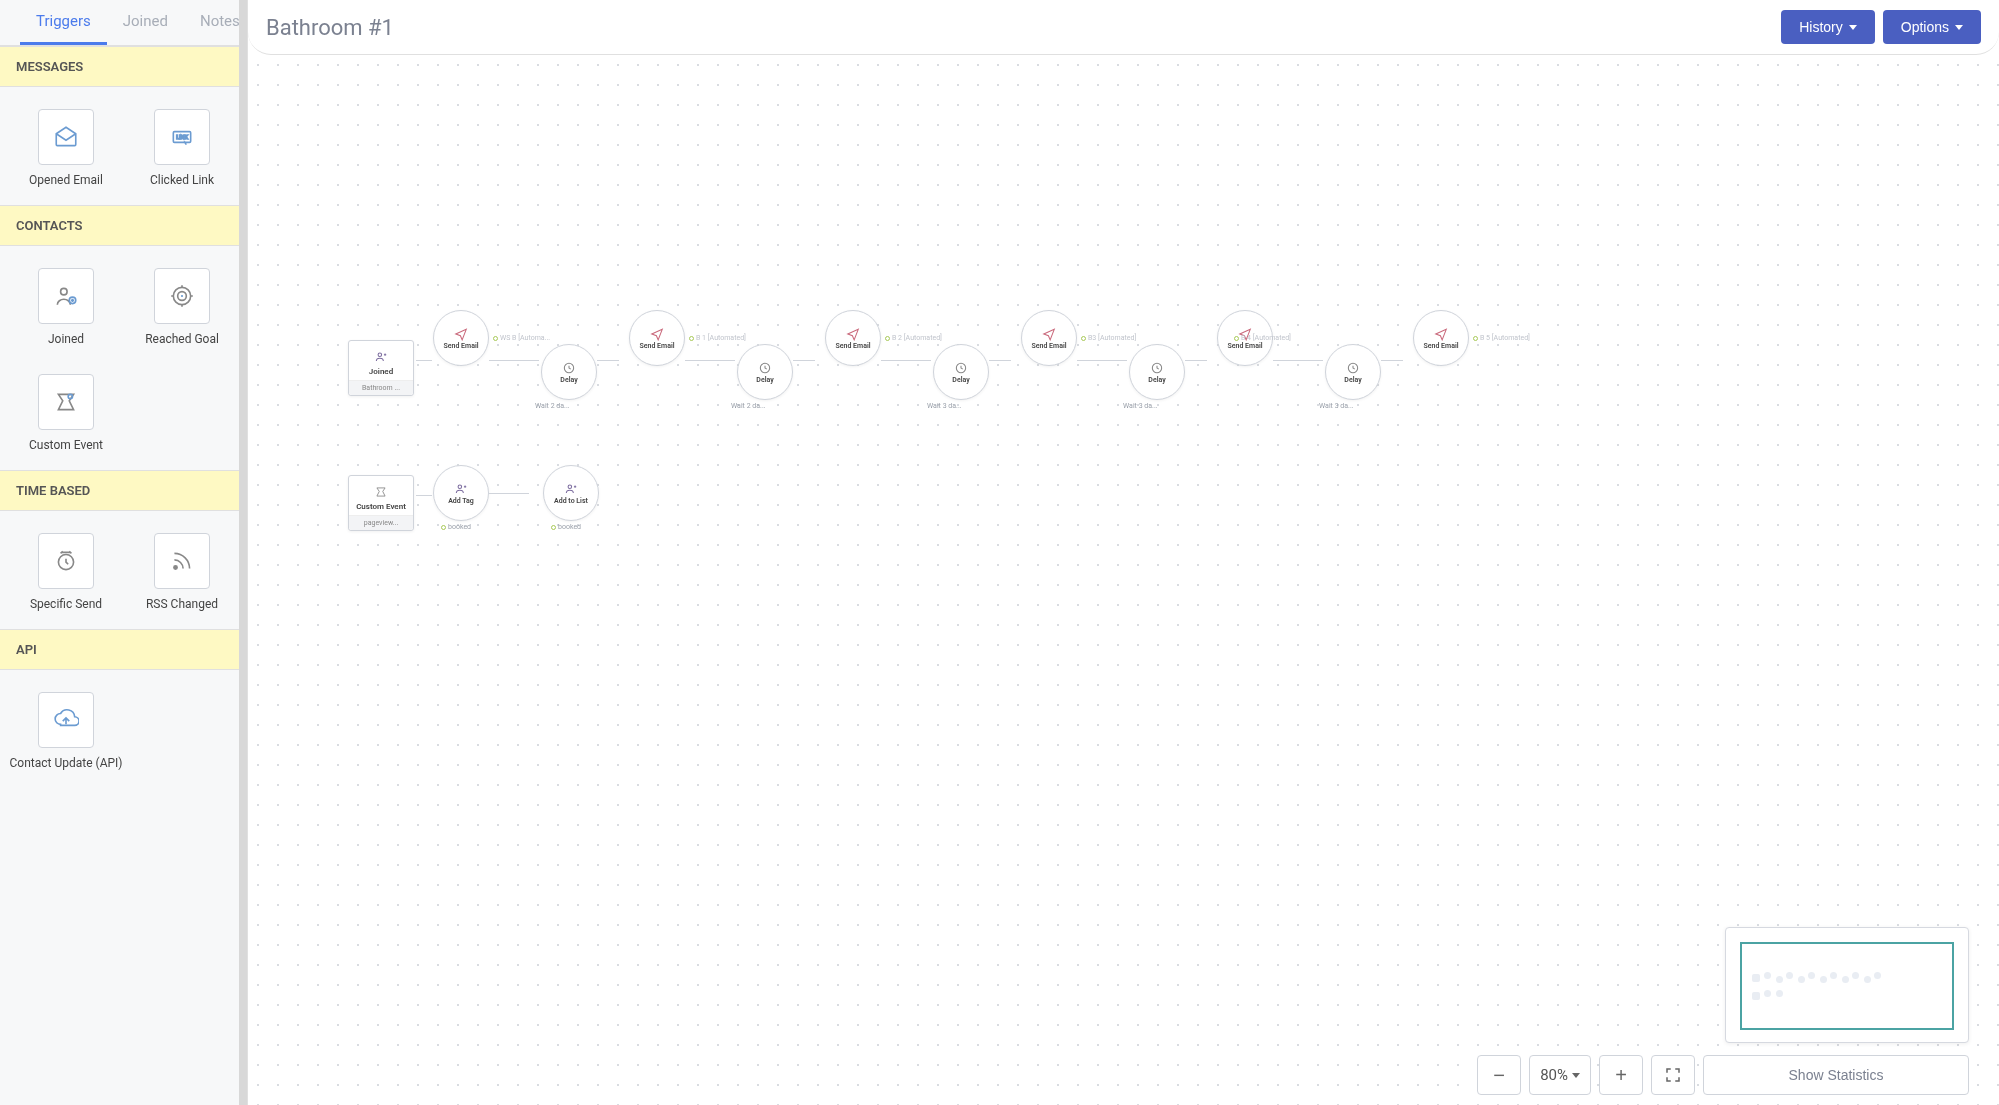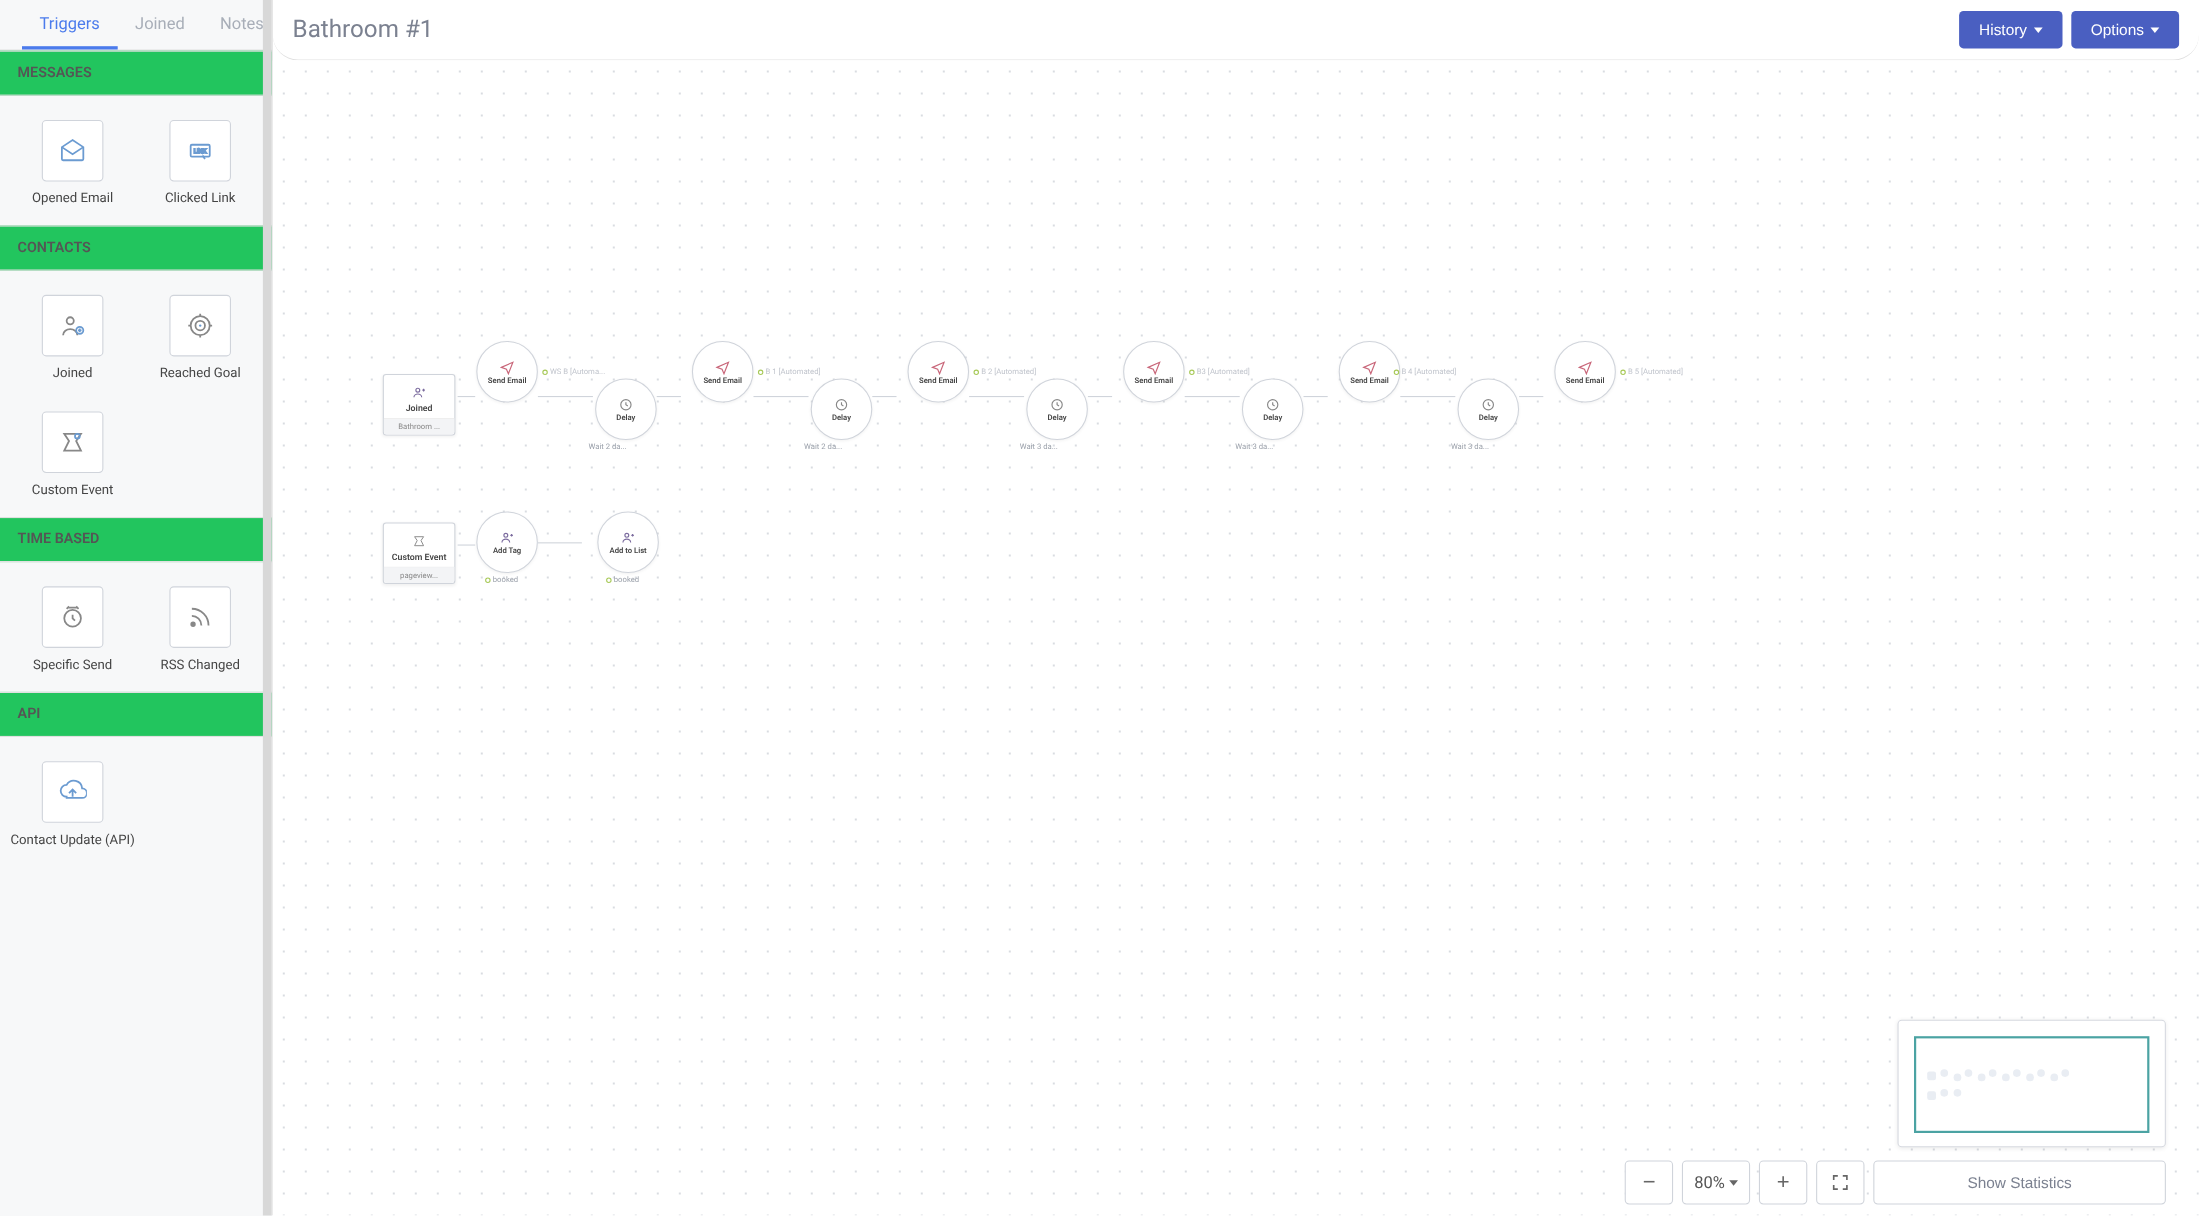--- a/index.html
+++ b/index.html
@@ -4,21 +4,21 @@
 <style>
 * { box-sizing: border-box; margin: 0; padding: 0; }
 body { font-family: -apple-system, BlinkMacSystemFont, "Segoe UI", Roboto, Arial, sans-serif; background: #fff; overflow: hidden; height: 100vh; }
 .app { display: flex; height: 100vh; }
 .sidebar { width: 248px; background: #f7f8f9; border-right: 1px solid #e0e0e0; overflow-y: auto; flex-shrink: 0; position: relative; }
 .sidebar-scroll { position: absolute; right: 0; top: 0; bottom: 0; width: 8px; background: #d8d8d8; }
 .main { flex: 1; display: flex; flex-direction: column; position: relative; }
 .tabs { display: flex; padding: 0 20px; border-bottom: 1px solid #e0e0e0; background: #f7f8f9; }
 .tab { padding: 12px 16px; font-size: 15px; color: #a8aeb8; cursor: pointer; border-bottom: 3px solid transparent; }
 .tab.active { color: #4b7bec; border-bottom-color: #4b7bec; }
-.section-header { padding: 12px 16px; font-size: 13px; font-weight: 600; color: #555; background: #22c55e; border-bottom: 1px solid #e0e0e0; border-top: 1px solid #e0e0e0; }
+.section-header { padding: 12px 16px; font-size: 13px; font-weight: 600; color: #555; background: #fef9c3; border-bottom: 1px solid #e0e0e0; border-top: 1px solid #e0e0e0; }
 .section-body { padding: 22px 10px 18px; display: flex; flex-wrap: wrap; gap: 28px 56px; justify-content: flex-start; padding-left: 36px; }
 .item { display: flex; flex-direction: column; align-items: center; width: 60px; cursor: grab; }
 .item-box { width: 56px; height: 56px; border: 1px solid #d0d4db; border-radius: 4px; background: #fff; display: flex; align-items: center; justify-content: center; margin-bottom: 8px; }
 .item-label { font-size: 12px; color: #444; text-align: center; white-space: nowrap; }
 .icon-sm svg { width: 26px; height: 26px; }
 .topbar { display: flex; align-items: center; padding: 10px 18px; border-bottom: 1px solid #e0e0e0; border-radius: 23px; }
 .title { font-size: 22px; color: #7b8190; flex: 1; }
 .btn { background: #4a5fc1; color: #fff; border: none; padding: 9px 18px; font-size: 14px; border-radius: 4px; cursor: pointer; margin-left: 8px; display: inline-flex; align-items: center; gap: 6px; }
 .btn .caret { width: 0; height: 0; border-left: 4px solid transparent; border-right: 4px solid transparent; border-top: 5px solid #fff; }
 .canvas-wrap { flex: 1; position: relative; overflow: hidden; background: #fff; background-image: radial-gradient(#d9dce1 1px, transparent 1px); background-size: 20px 20px; }
@@ -263,21 +263,21 @@
           <div class="node-sub-out" style="left:875px;top:347px;font-size:7px;color:#9aa0aa">Wait  3 da...</div>
           <div class="connector" style="left:937px;top:305px;width:22px"></div>
           <div class="node" style="left:969px;top:255px">
     <div class="node-circ">
               <div class="nicon"><svg viewBox="0 0 24 24" width="16" height="14" fill="none" stroke="#c9677a" stroke-width="1.8">
                   <path d="M3 12l18-8-7 18-3-7-8-3z"></path>
                 </svg></div>
               <div class="ntitle">Send Email</div>
             </div>
   </div>
-          <div class="node-badge" style="left:1019px;top:279px"><span class="dot gdot"></span>B 4 [Automated]</div>
+          <div class="node-badge" style="left:986px;top:279px"><span class="dot gdot"></span>B 4 [Automated]</div>
           <div class="connector" style="left:1025px;top:305px;width:50px"></div>
           <div class="node" style="left:1077px;top:289px">
     <div class="node-circ">
               <div class="nicon"><svg viewBox="0 0 24 24" width="16" height="14" fill="none" stroke="#888" stroke-width="1.8">
                   <circle cx="12" cy="12" r="8"></circle>
                   <path d="M12 8v4l3 2"></path>
                 </svg></div>
               <div class="ntitle">Delay</div>
             </div>
   </div>

